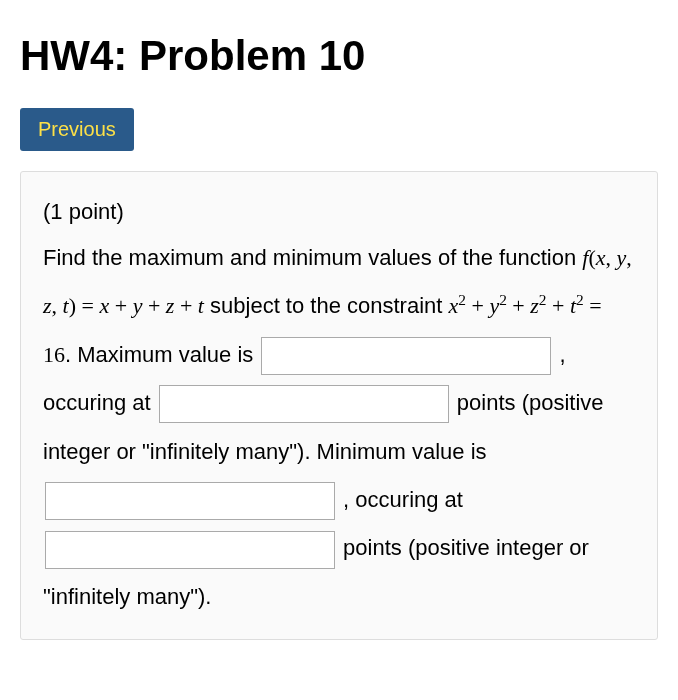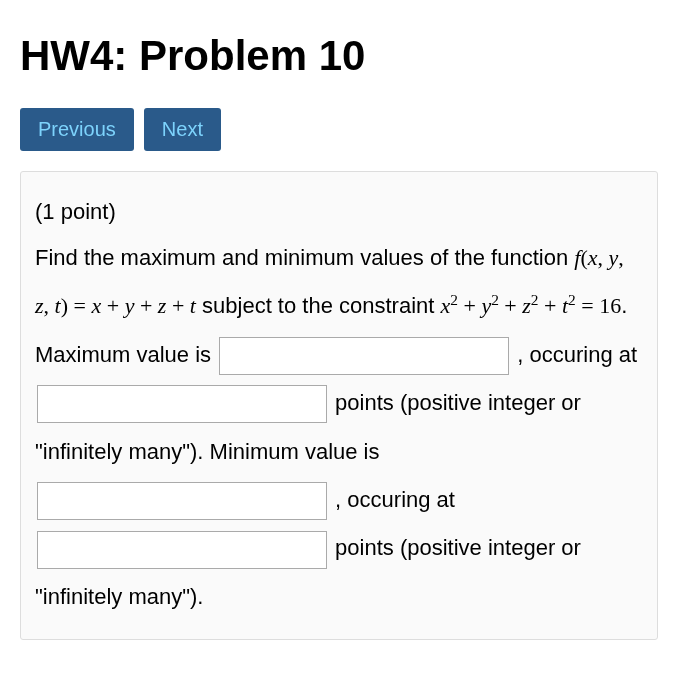--- a/index.html
+++ b/index.html
@@ -19,32 +19,32 @@
       margin: 12px 0 28px 0;
       color: #000000;
     }
     .button-row {
       display: flex;
       gap: 10px;
       margin-bottom: 20px;
     }
     .nav-button {
       background: #2a5a8a;
-      color: #7dd3fc;
+      color: #fde047;
       border: none;
       padding: 10px 18px;
       font-size: 20px;
       cursor: pointer;
       border-radius: 3px;
       font-family: inherit;
     }
     .problem-panel {
       border: 1px solid #dddddd;
       background: #fafafa;
-      padding: 18px 14px;
+      padding: 18px 22px;
       border-radius: 3px;
       font-size: 22px;
       line-height: 2.0;
     }
     .points {
       font-size: 22px;
     }
     .math {
       font-family: Georgia, 'Times New Roman', serif;
       font-style: italic;
@@ -70,21 +70,20 @@
       line-height: 2.2;
     }
   </style>
 </head>
 <body>
 
 <h1>HW4: Problem 10</h1>
 
 <div class="button-row">
   <button class="nav-button">Previous</button>
-  <button class="nav-button">Next</button>
 </div>
 
 <div class="problem-panel">
   <div class="points">(1 point)</div>
   <div class="flow">
     <span>Find the maximum and minimum values of the function </span><span class="math">f<span class="paren">(</span>x<span class="op">,</span> y<span class="op">,</span> z<span class="op">,</span> t<span class="paren">)</span> <span class="eq">=</span> x <span class="op">+</span> y <span class="op">+</span> z <span class="op">+</span> t</span><span> subject to the constraint </span><span class="math">x<sup>2</sup> <span class="op">+</span> y<sup>2</sup> <span class="op">+</span> z<sup>2</sup> <span class="op">+</span> t<sup>2</sup> <span class="eq">=</span> <span class="num">16</span></span><span>. Maximum value is </span>
     <input type="text" value="" style=""><span> , occuring at </span>
     <input type="text" value="" style=""><span> points (positive integer or "infinitely many"). Minimum value is </span>
     <input type="text" value="" style=""><span> , occuring at </span>
     <input type="text" value="" style=""><span> points (positive integer or "infinitely many").</span>

